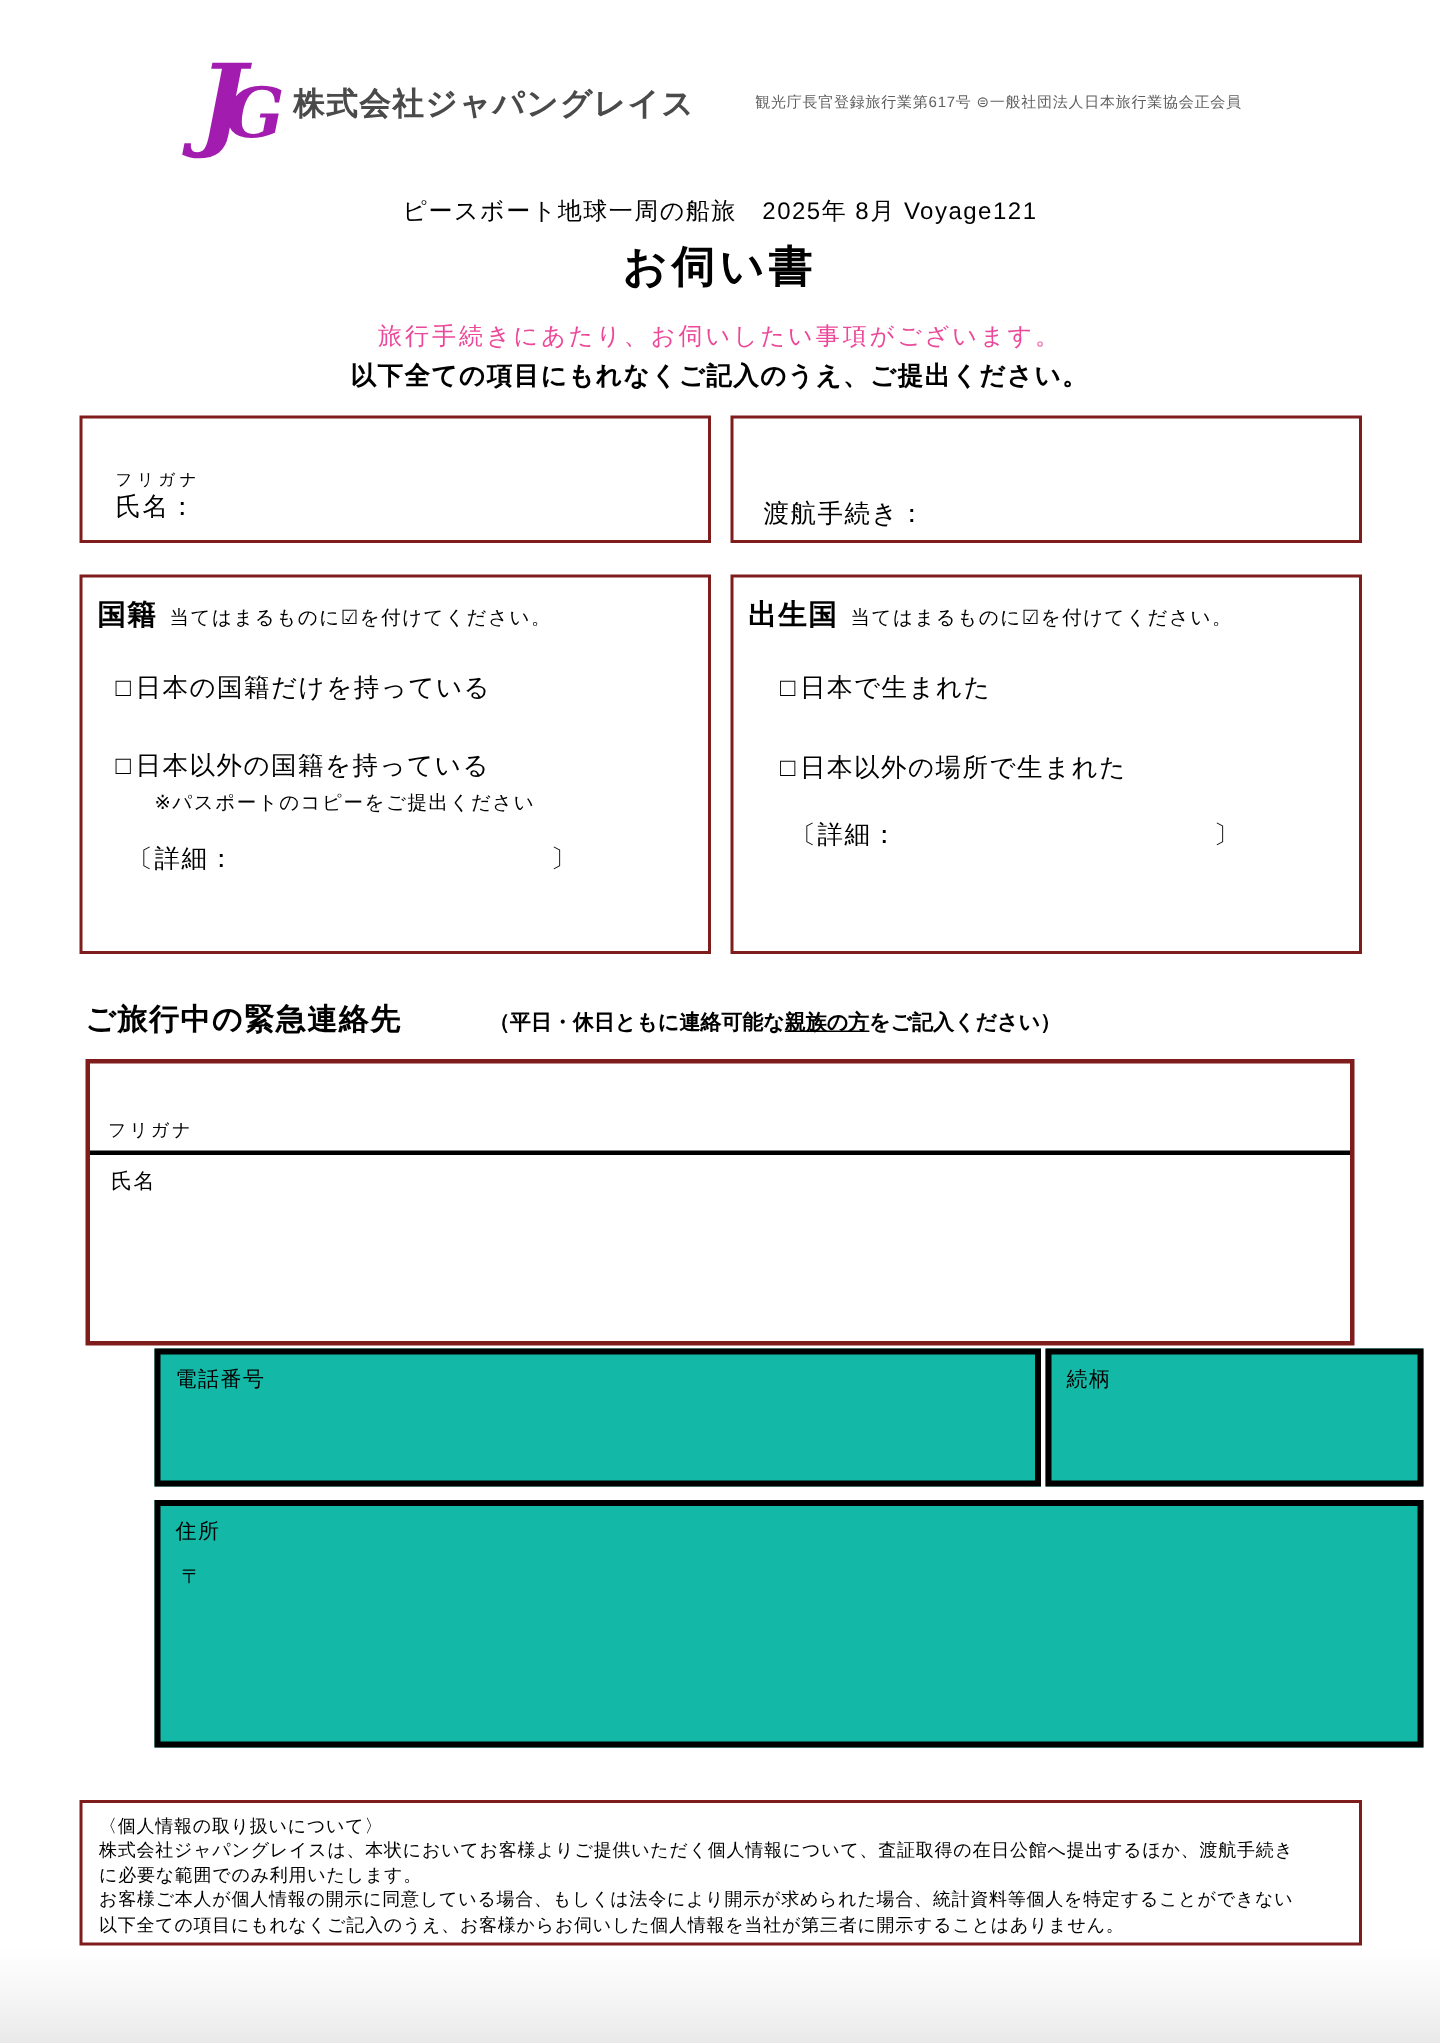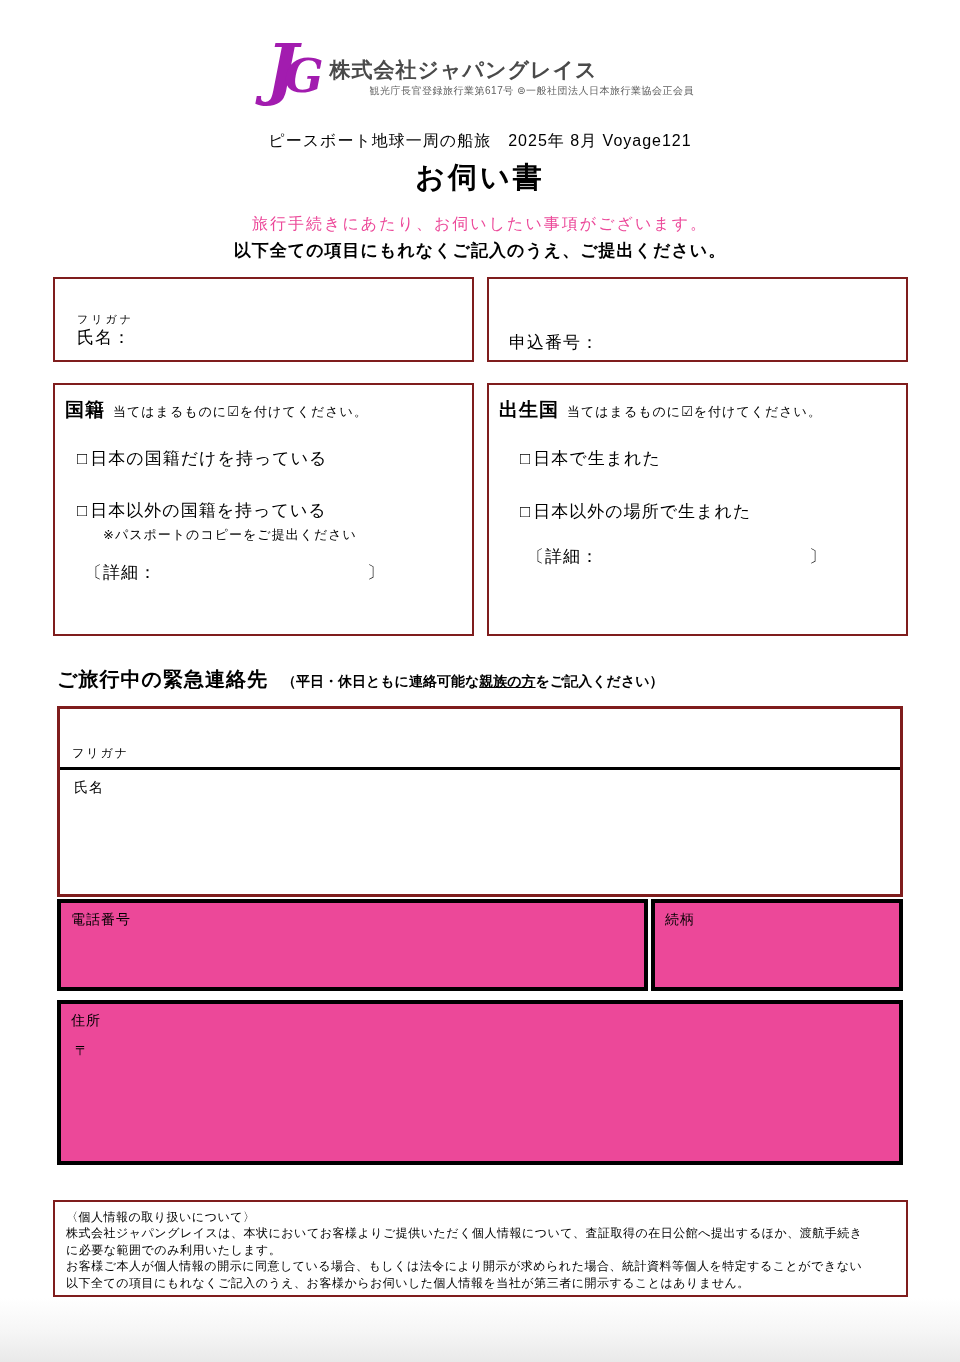--- a/index.html
+++ b/index.html
@@ -5,53 +5,53 @@
   * { margin:0; padding:0; box-sizing:border-box; }
   html,body { background:#ffffff; }
   body { font-family:"Liberation Sans","DejaVu Sans",sans-serif; color:#000; }
   .page { position:relative; width:960px; height:1362px; margin:0 auto; background:#ffffff; overflow:hidden; }
 
   
   .logo-row { position:absolute; top:46px; left:0; right:0; display:flex; justify-content:center; align-items:flex-start; }
   .logo-mark { position:relative; top:-8px; margin-right:6px; color:#a21caf; white-space:nowrap; }
   .logo-j { font-family:"DejaVu Serif","Liberation Serif",serif; font-style:italic; font-weight:bold; font-size:68px; line-height:0.9; }
   .logo-g { font-family:"DejaVu Serif","Liberation Serif",serif; font-style:italic; font-weight:bold; font-size:46px; margin-left:-14px; }
-  .logo-text { display:flex; flex-direction:column; padding-top:12px; }
+  .logo-text { display:flex; flex-direction:row; padding-top:12px; }
   .company { font-size:21px; font-weight:bold; color:#4a4a4a; letter-spacing:1px; line-height:1.1; }
   .license { font-size:10px; color:#5f5f5f; margin-top:3px; letter-spacing:0.5px;padding-left:40px; }
 
   .voyage-line { position:absolute; top:131px; left:0; right:0; text-align:center; font-size:16px; letter-spacing:1px; color:#000000; }
   .doc-title { position:absolute; top:158px; left:0; right:0; text-align:center; font-size:29px; font-weight:bold; letter-spacing:3px; }
   .intro1 { position:absolute; top:214px; left:0; right:0; text-align:center; font-size:16px; letter-spacing:2px; color:#ec4899; }
   .intro2 { position:absolute; top:239px; left:0; right:0; text-align:center; font-size:17px; font-weight:bold; letter-spacing:1px; }
 
   
   .box { position:absolute; border:2px solid #7f1d1d; background:#fff; }
-  .thickbox { position:absolute; border:4px solid #000; background:#ec4899; }
+  .thickbox { position:absolute; border:4px solid #000; background:#14b8a6;margin-left:46px; }
 
   
   .applicant-box { left:53px; top:277px; width:421px; height:85px; }
   .furigana-sm { position:absolute; left:22px; top:33px; font-size:11px; letter-spacing:3px; }
   .name-line { position:absolute; left:22px; top:47px; font-size:17px; letter-spacing:1px; }
   .appnum-box { left:487px; top:277px; width:421px; height:85px; }
   .appnum-line { position:absolute; left:20px; top:52px; font-size:17px; letter-spacing:1px; }
 
   
   .nat-box { left:53px; top:383px; width:421px; height:253px; }
   .birth-box { left:487px; top:383px; width:421px; height:253px; }
   .box-title-row { position:absolute; left:10px; top:12px; display:flex; align-items:baseline; white-space:nowrap; }
   .box-title { font-size:19px; font-weight:bold; letter-spacing:1px; }
   .box-instr { font-size:13px; margin-left:8px; letter-spacing:1px; }
   .opt { position:absolute; font-size:17px; letter-spacing:1px; white-space:nowrap; }
   .opt .cb { margin-right:2px; }
   .opt-note { position:absolute; font-size:13px; letter-spacing:1px; white-space:nowrap; }
   .detail-row { position:absolute; font-size:17px; display:flex; justify-content:space-between; letter-spacing:1px; }
 
   
-  .emg-header { position:absolute; left:57px; top:666px; display:flex; align-items:baseline; white-space:nowrap; }
+  .emg-header { position:absolute; left:57px; top:666px; display:flex; align-items:baseline; white-space:nowrap;gap:44px; }
   .emg-title { font-size:20px; font-weight:bold; letter-spacing:1px; }
   .emg-sub { font-size:14px; font-weight:bold; margin-left:14px; }
   .emg-sub .ul { text-decoration:underline; }
 
   .emg-name-box { left:57px; top:706px; width:846px; height:191px; border-width:3px; }
   .emg-furigana { position:absolute; left:12px; top:36px; font-size:12px; letter-spacing:2px; }
   .emg-divider { position:absolute; left:0; right:0; top:58px; height:3px; background:#000; }
   .emg-name-label { position:absolute; left:14px; top:70px; font-size:14px; letter-spacing:1px; }
 
   .phone-box { left:57px; top:899px; width:591px; height:92px; }
@@ -86,21 +86,21 @@
   <div class="doc-title">お伺い書</div>
   <div class="intro1">旅行手続きにあたり、お伺いしたい事項がございます。</div>
   <div class="intro2">以下全ての項目にもれなくご記入のうえ、ご提出ください。</div>
 
   <div class="box applicant-box">
     <div class="furigana-sm">フリガナ</div>
     <div class="name-line">氏名：</div>
   </div>
 
   <div class="box appnum-box">
-    <div class="appnum-line">申込番号：</div>
+    <div class="appnum-line">渡航手続き：</div>
   </div>
 
   <div class="box nat-box">
     <div class="box-title-row">
       <span class="box-title">国籍</span>
       <span class="box-instr">当てはまるものに☑を付けてください。</span>
     </div>
     <div class="opt" style="left:22px; top:62px;">
       <span class="cb">□</span><span>日本の国籍だけを持っている</span>
     </div>

